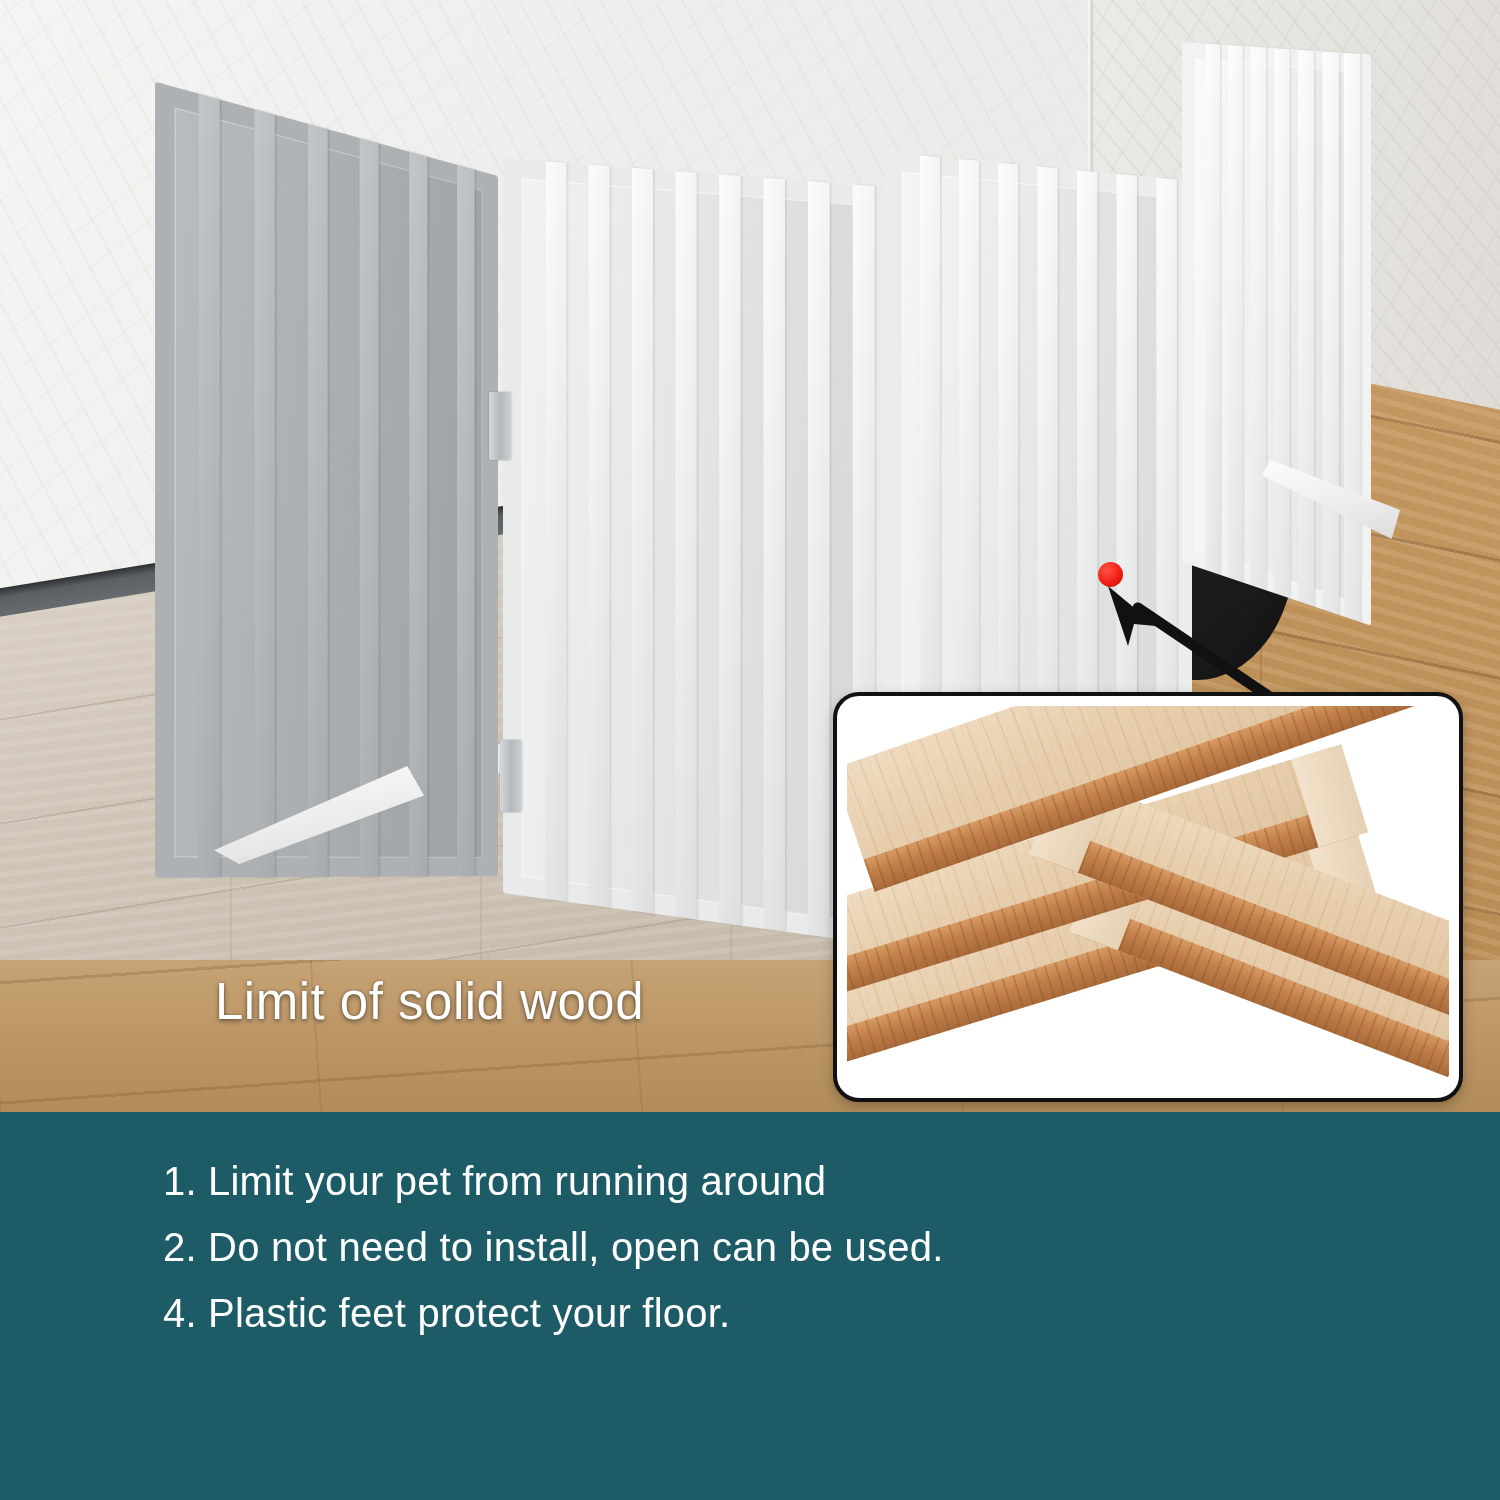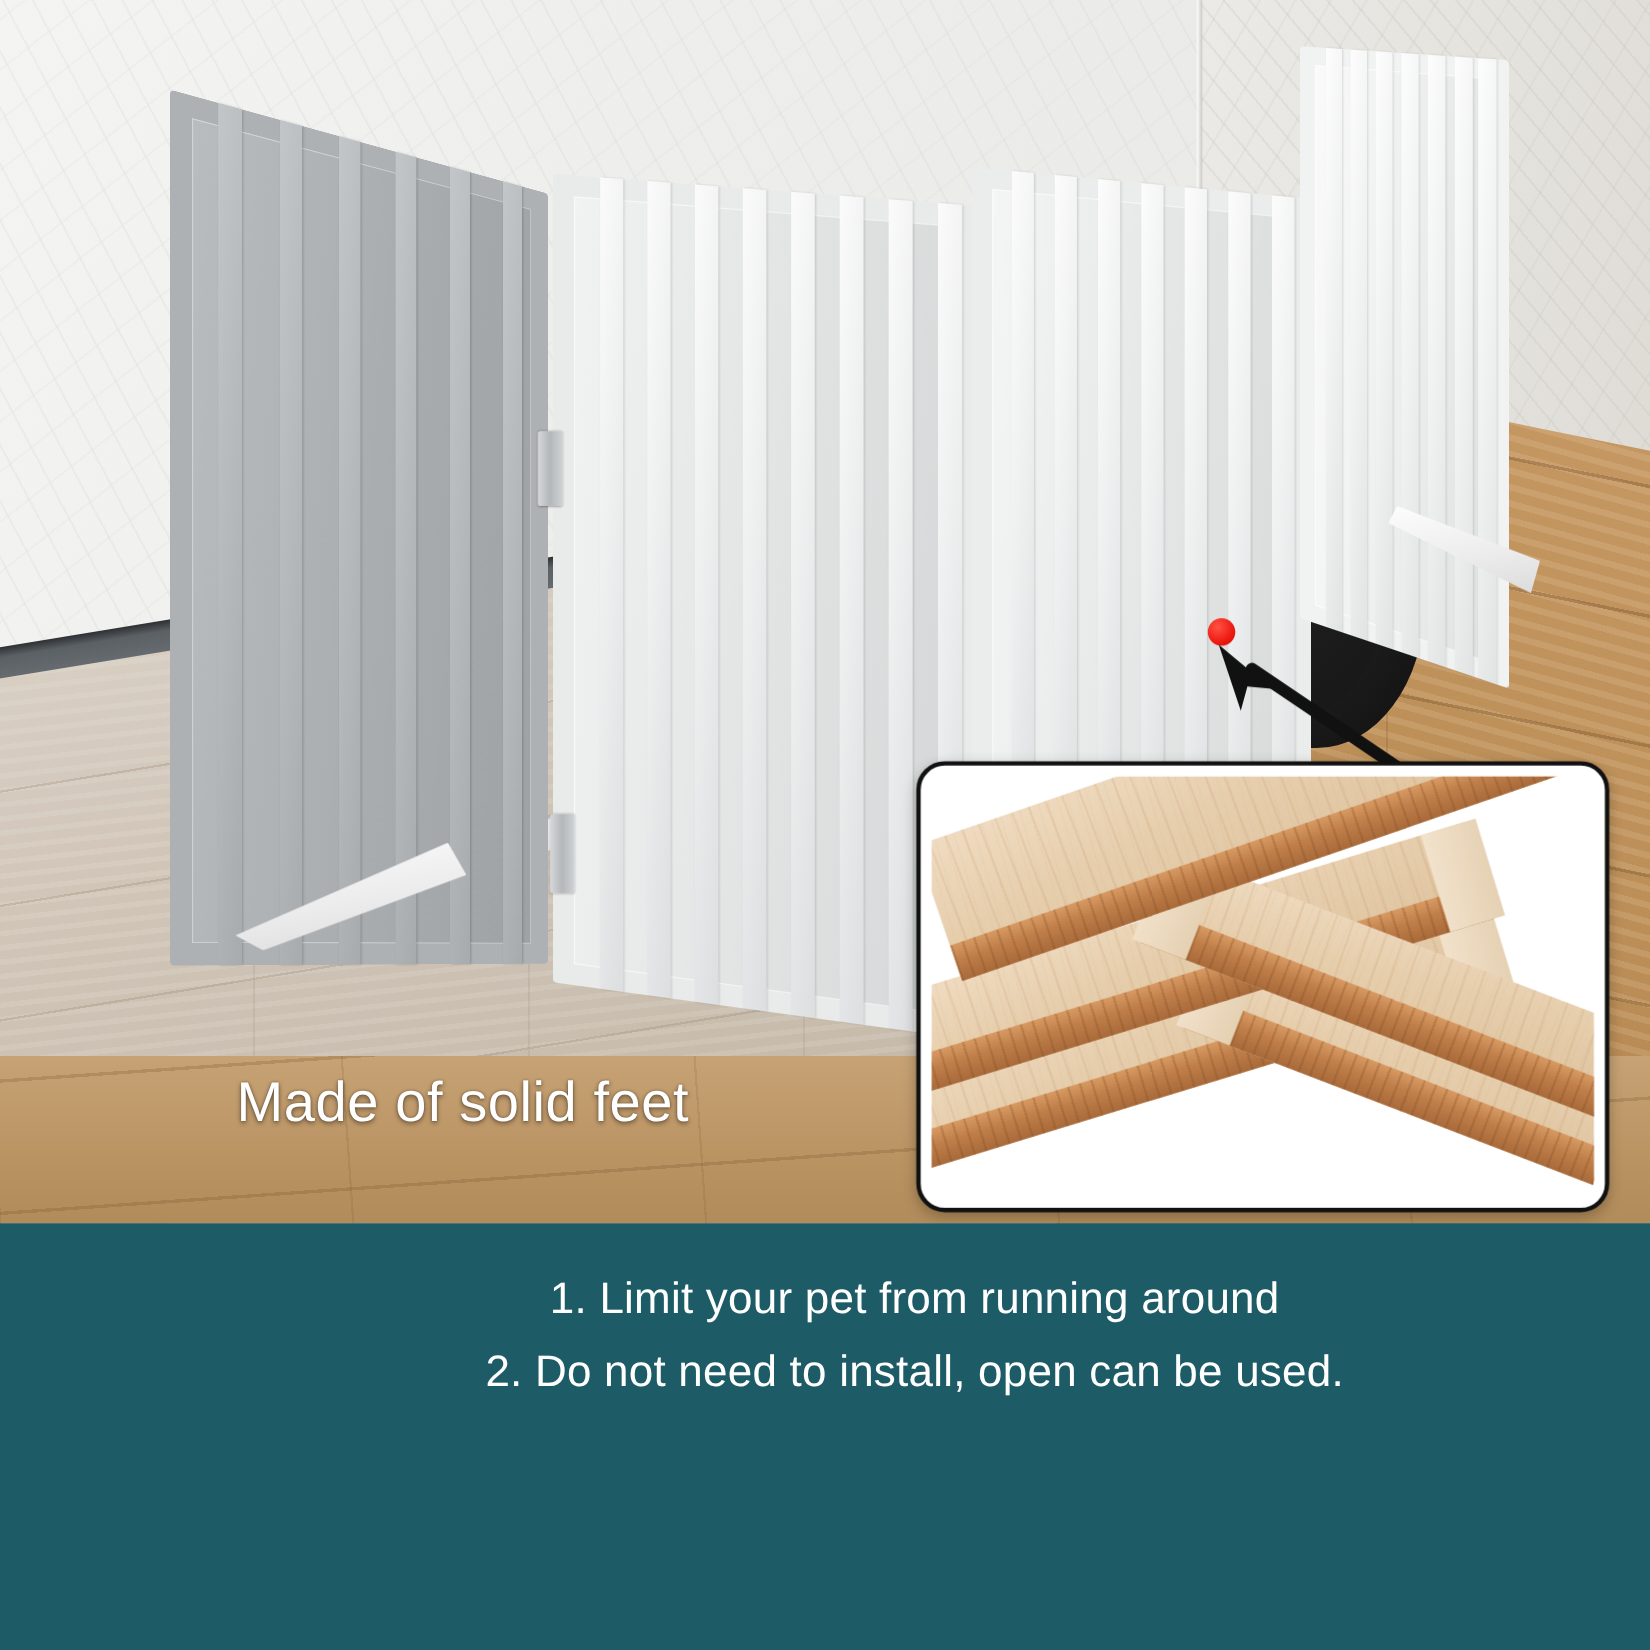--- a/index.html
+++ b/index.html
@@ -188,21 +188,21 @@
   .board .edge::after{ content:""; position:absolute; inset:0;
      background:repeating-linear-gradient(90deg, rgba(120,70,30,.26) 0 2px, rgba(0,0,0,0) 2px 11px); }
   .board .endgrain{ position:absolute; top:0; bottom:0; width:52px;
      background:linear-gradient(95deg,#f3e3cd,#e5d0b2); }
 
   
   #features{ position:absolute; left:0; top:1112px; width:1500px; height:388px;
      background:#1d5c66; }
   #features ol{ list-style:none; margin:0; padding:36px 0 0 163px; }
   #features li{ color:#ffffff; font-size:40px; line-height:66px; letter-spacing:.2px;
-     white-space:nowrap; font-stretch:condensed;text-align:center; }
+     white-space:nowrap; font-stretch:condensed; }
 </style>
 </head>
 <body>
 
 <div id="page">
 
   <div id="photo">
 
     <div class="wall-left"></div>
     <div class="wall-right"></div>
@@ -280,21 +280,21 @@
 
     <div class="foot" id="foot1"></div>
     <div class="foot" id="foot3"></div>
 
     <div class="red-dot"></div>
     <svg class="arrow-svg" viewBox="0 0 230 140">
       <path d="M212,132 L58,28" stroke="#111" stroke-width="11" fill="none" stroke-linecap="round"></path>
       <path d="M28,6 L76,46 L54,44 L48,66 Z" fill="#111"></path>
     </svg>
 
-    <div id="caption">Made of  solid feet</div>
+    <div id="caption">Limit of  solid wood</div>
 
     <div id="inset">
       <div class="canvas">
 
         <div class="board" style="left:-40px; top:188px; width:560px; height:92px;
                     transform:rotate(-17deg); z-index:1;">
           <div class="face"></div>
           <div class="edge" style="bottom:0"></div>
           <div class="endgrain" style="right:-10px"></div>
         </div>
@@ -329,16 +329,17 @@
 
       </div>
     </div>
 
   </div>
 
   <div id="features">
     <ol>
       <li>1. Limit your pet from running around</li>
       <li>2. Do not need to install, open can be used.</li>
+      <li>4. Plastic feet protect your floor.</li>
     </ol>
   </div>
 
 </div>
 
 </body></html>

